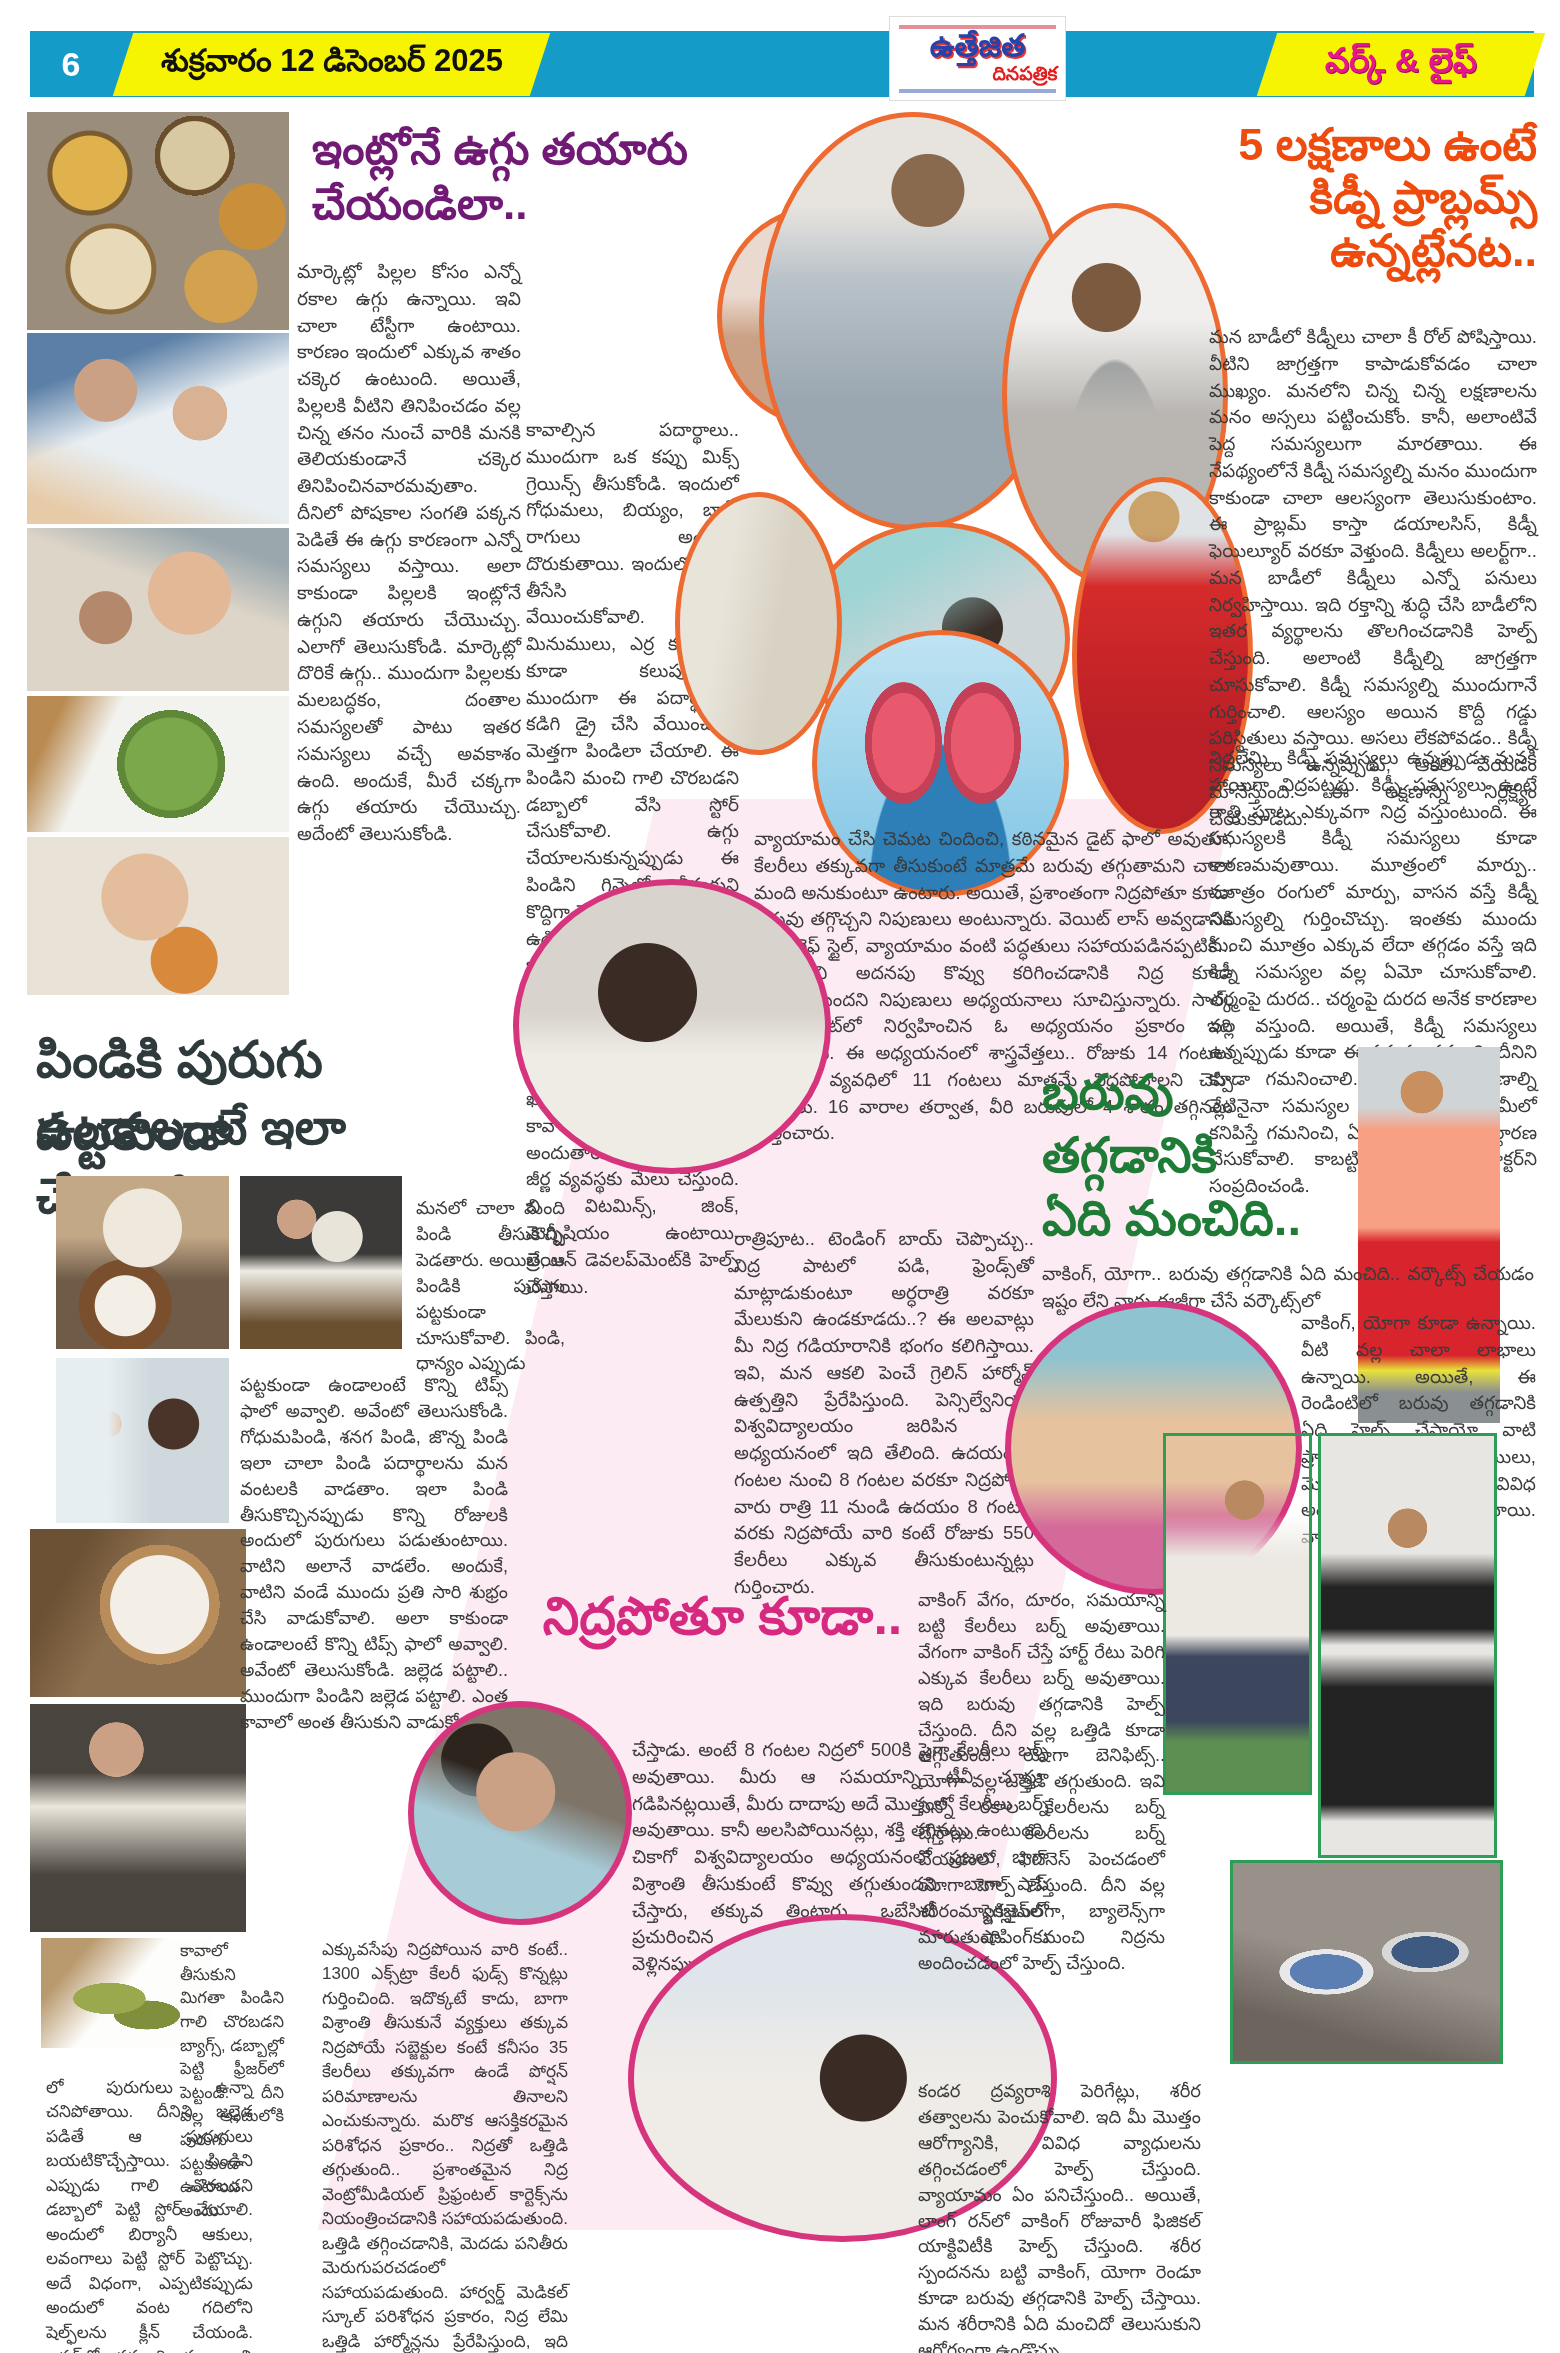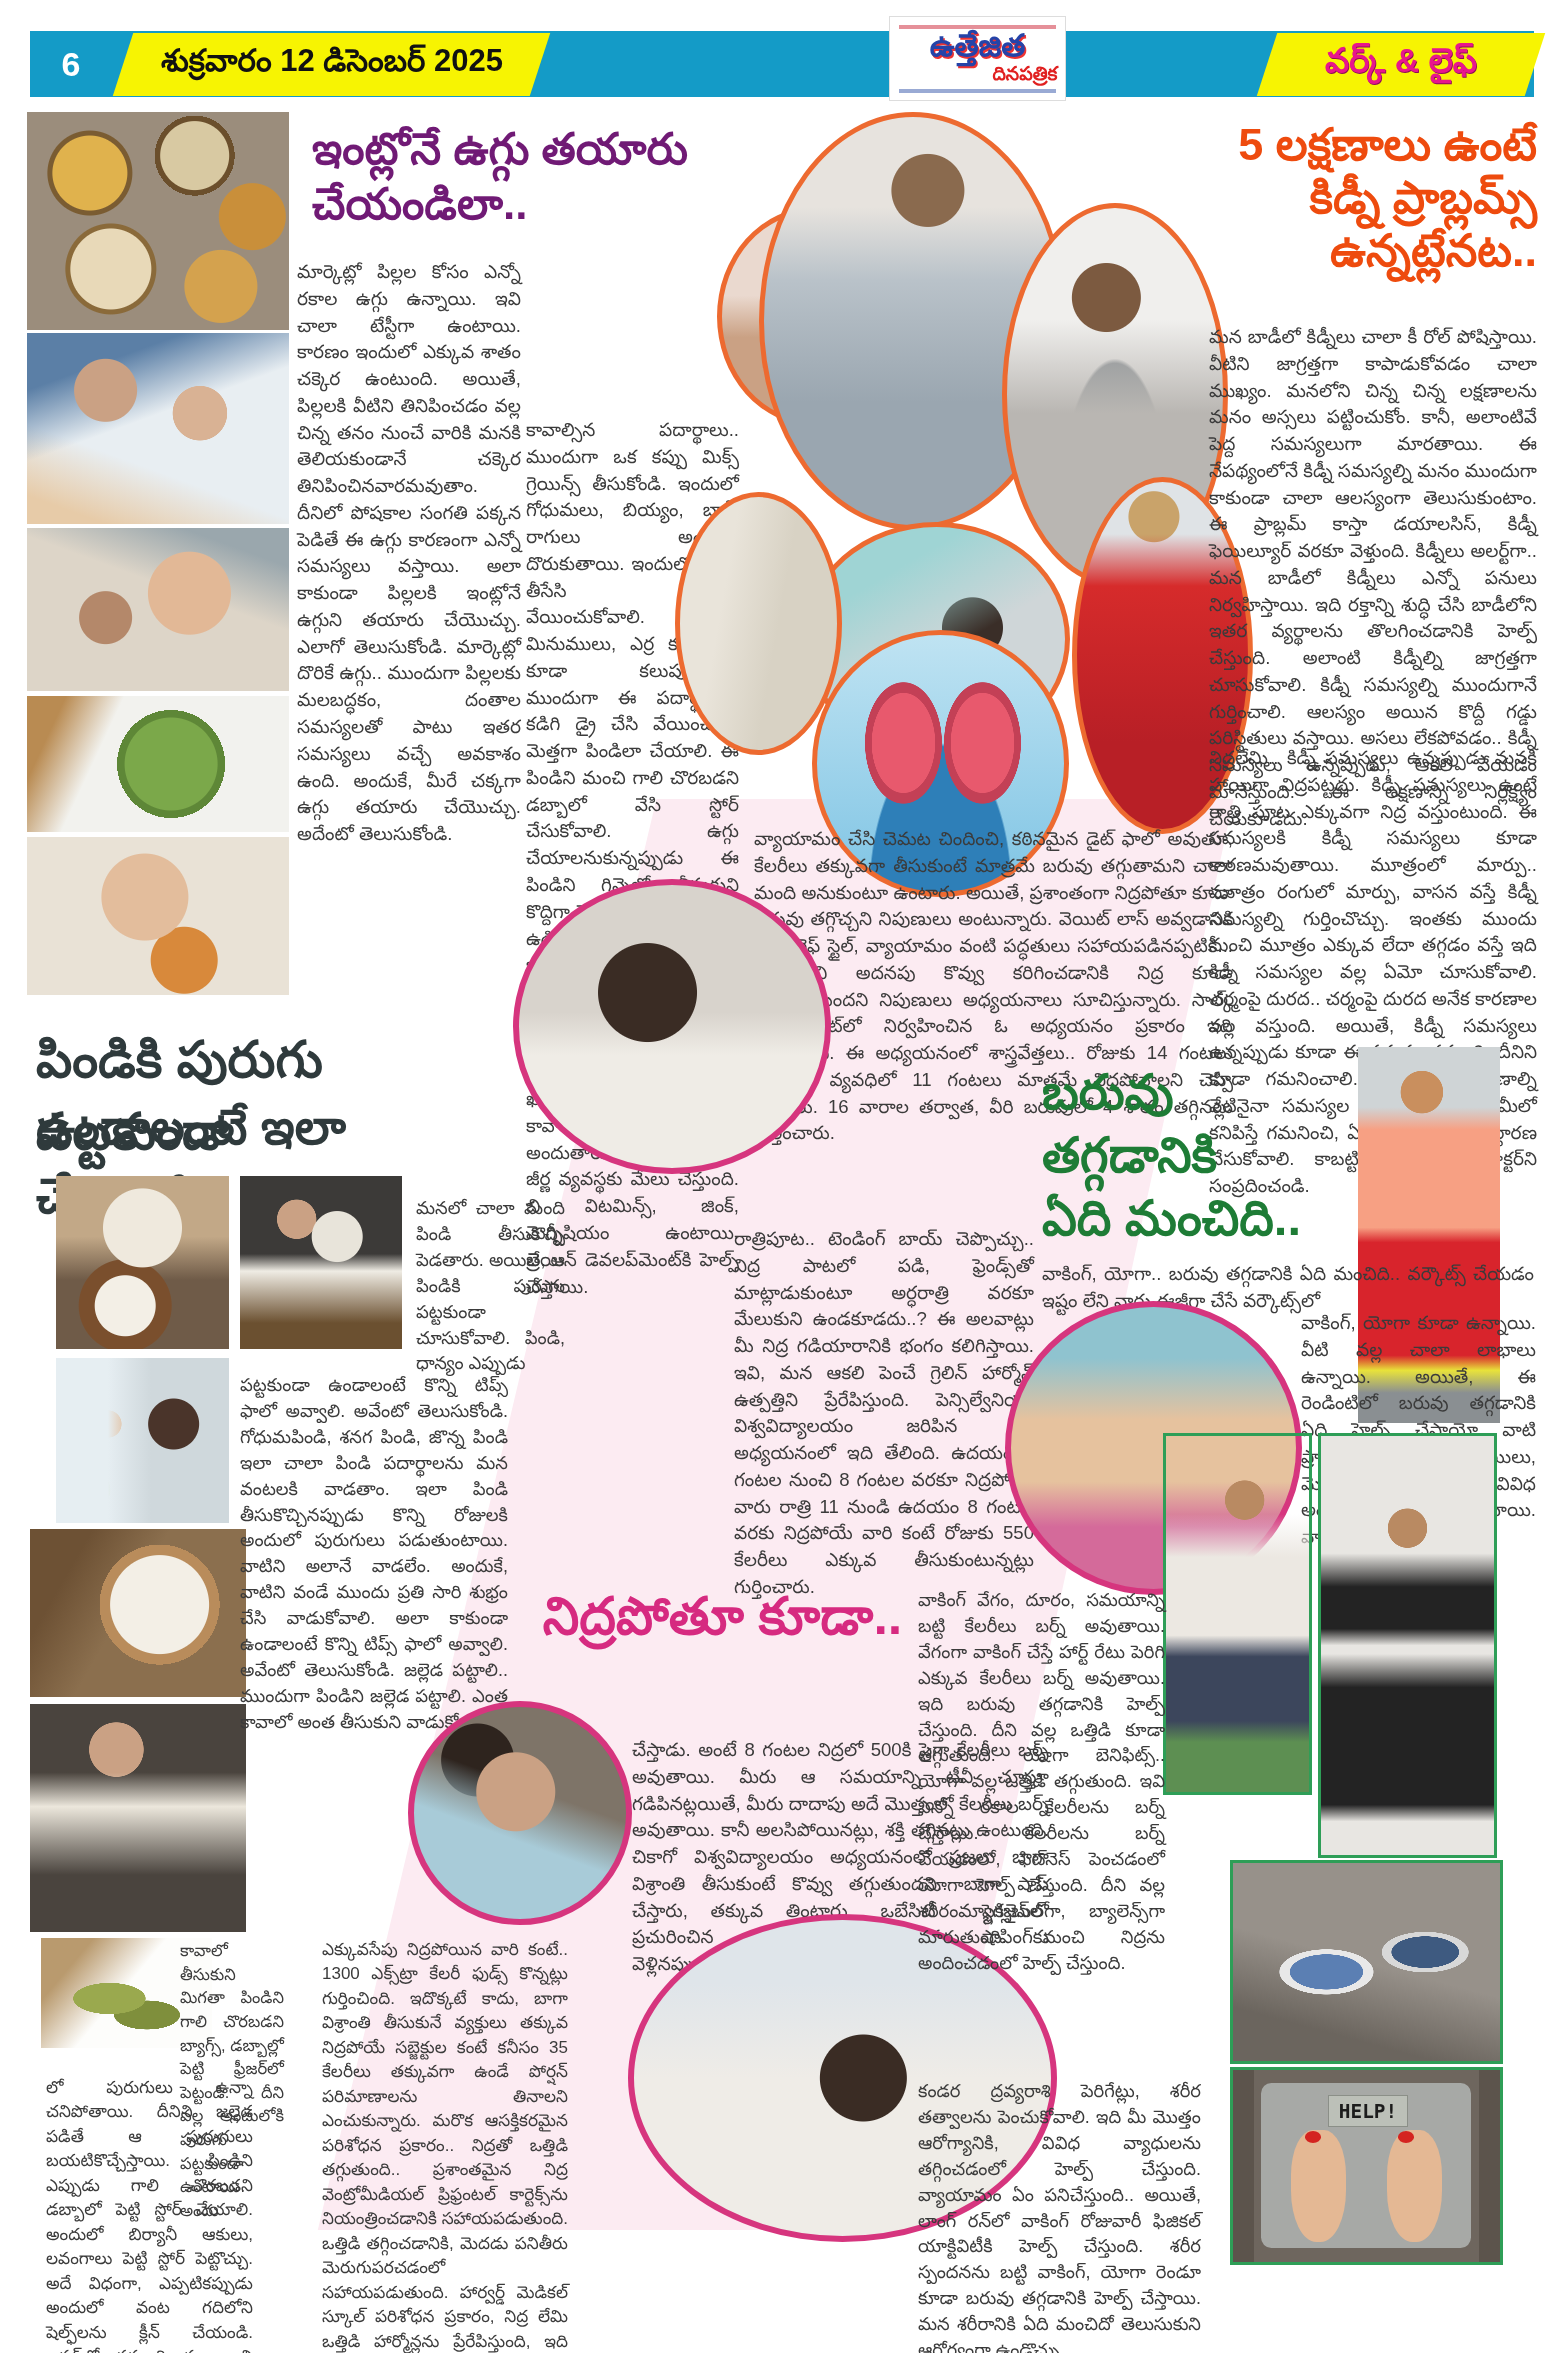--- a/index.html
+++ b/index.html
@@ -82,25 +82,17 @@
   <div class="abs hl" style="left:1042px;top:1064px;width:313px;height:61px;font-size:49px;color:#1e7c36;">బరువు</div>
   <div class="abs hl" style="left:1042px;top:1127px;width:313px;height:61px;font-size:49px;color:#1e7c36;">తగ్గడానికి</div>
   <div class="abs hl" style="left:1042px;top:1190px;width:313px;height:61px;font-size:49px;color:#1e7c36;">ఏది మంచిది..</div>
   <div class="abs photo" style="left:1358px;top:1047px;width:142px;height:376px;background:#cfd4d6;background-image:radial-gradient(circle at 45% 12%,#c98f5e 0 21px,transparent 21.6px),linear-gradient(180deg,transparent 16%,#f7a083 22%,#f7a083 48%,#d8242c 52%,#d8242c 82%,#e8e23a 86%,transparent 92%),linear-gradient(0deg,#8a8f92 12%,transparent 28%);"></div>
   <div class="abs bt" style="left:1042px;top:1261px;width:492px;height:45px;">వాకింగ్, యోగా.. బరువు తగ్గడానికి ఏది మంచిది.. వర్కౌట్స్ చేయడం ఇష్టం లేని వారు ఈజీగా చేసే వర్కౌట్స్‌లో</div>
   <div class="abs mcircle photo" style="left:1005px;top:1301px;width:285px;height:282px;background:#eef2f4;background-image:linear-gradient(180deg,#8fc3cf 18%,#e6c29e 40%,#e6c29e 62%,#d46a9a 78%),radial-gradient(circle at 70% 55%,#f2e9de 0 22.4px,transparent 23px);"></div>
   <div class="abs bt" style="left:1301px;top:1310px;width:235px;height:298px;">వాకింగ్, యోగా కూడా ఉన్నాయి. వీటి వల్ల చాలా లాభాలు ఉన్నాయి. అయితే, ఈ రెండింటిలో బరువు తగ్గడానికి ఏది హెల్ప్ చేస్తాయో వాటి ప్రాధాన్యతలు, ఫిట్‌నెస్ స్థాయిలు, మొత్తం గోల్స్‌తో సహా వివిధ అంశాలపై ఆధారపడి ఉంటాయి. వాకింగ్.. వాకింగ్ వేగం..</div>
   <div class="abs gframe photo" style="left:1163px;top:1433px;width:143px;height:356px;background:linear-gradient(180deg,#7fb6de 35%,#4a6b4e 75%,#6a8f4e 90%);background-image:radial-gradient(circle at 55% 18%,#b98a62 0 19.4px,transparent 20px),linear-gradient(180deg,transparent 22%,#ece8e2 34%,#ece8e2 56%,#3c465c 62%,#3c465c 80%,#5d8f52 86%);"></div>
   <div class="abs gframe photo" style="left:1318px;top:1433px;width:173px;height:419px;background:#e8e6e2;background-image:radial-gradient(circle at 50% 22%,#b98a62 0 19.4px,transparent 20px),linear-gradient(180deg,transparent 28%,#232323 36%,#232323 46%,transparent 50%),linear-gradient(180deg,transparent 52%,#232323 60%,#232323 88%,transparent 92%);"></div>
   <div class="abs gframe photo" style="left:1230px;top:1860px;width:267px;height:198px;background:#97918a;background-image:radial-gradient(ellipse 52px 25px at 35% 55%,#5b7fb3 0 70%,#e8e8e8 71% 90%,transparent 91%),radial-gradient(ellipse 48px 22.4px at 72% 45%,#3e5a80 0 70%,#d8d8d8 71% 90%,transparent 91%),linear-gradient(15deg,#6b655e 20%,transparent 50%);"></div>
-  <div class="abs gframe" style="left:1230px;top:2067px;width:267px;height:192px;background:#6e665e;background-image:linear-gradient(90deg,#5c544c 0 8%,transparent 8% 92%,#5c544c 92%);">
-    <div class="abs" style="left:28px;top:13.4px;width:210px;height:165px;background:#a7a9a6;border-radius:10.4px;"></div>
-    <div class="abs" style="left:95px;top:25px;width:78px;height:30px;background:#bcc0b8;border:1.5px solid #8b8f88;display:flex;align-items:center;justify-content:center;font-family:'DejaVu Sans Mono','Liberation Mono',monospace;font-weight:bold;font-size:19.4px;color:#1c1c1c;">HELP!</div>
-    <div class="abs" style="left:58px;top:60px;width:55px;height:112px;background:#e4b894;border-radius:40% 40% 46% 46%;"></div>
-    <div class="abs" style="left:154px;top:60px;width:55px;height:112px;background:#e4b894;border-radius:40% 40% 46% 46%;"></div>
-    <div class="abs" style="left:72px;top:61px;width:16.4px;height:12px;background:#d42420;border-radius:50%;"></div>
-    <div class="abs" style="left:165px;top:61px;width:16.4px;height:12px;background:#d42420;border-radius:50%;"></div>
-  </div>
   <div class="abs bt" style="left:918px;top:1588px;width:247px;height:477px;font-size:18px;">వాకింగ్ వేగం, దూరం, సమయాన్ని బట్టి కేలరీలు బర్న్ అవుతాయి. వేగంగా వాకింగ్ చేస్తే హార్ట్ రేటు పెరిగి ఎక్కువ కేలరీలు బర్న్ అవుతాయి. ఇది బరువు తగ్గడానికి హెల్ప్ చేస్తుంది. దీని వల్ల ఒత్తిడి కూడా తగ్గుతుంది. యోగా బెనిఫిట్స్.. యోగా వల్ల ఒత్తిడి తగ్గుతుంది. ఇవి ఎన్నో రకాల కేలరీలను బర్న్ చేస్తాయి. కేలరీలను బర్న్ చేయడంలో, ఫిట్‌నెస్ పెంచడంలో యోగా హెల్ప్ చేస్తుంది. దీని వల్ల శరీరం ఫ్లెక్సిబుల్‌గా, బ్యాలెన్స్‌గా మారుతుంది. మంచి నిద్రను అందించడంలో హెల్ప్ చేస్తుంది.</div>
   <div class="abs bt" style="left:918px;top:2079px;width:283px;height:268px;font-size:18px;">కండర ద్రవ్యరాశి పెరిగేట్లు, శరీర తత్వాలను పెంచుకోవాలి. ఇది మీ మొత్తం ఆరోగ్యానికి, వివిధ వ్యాధులను తగ్గించడంలో హెల్ప్ చేస్తుంది. వ్యాయామం ఏం పనిచేస్తుంది.. అయితే, లాంగ్ రన్‌లో వాకింగ్ రోజువారీ ఫిజికల్ యాక్టివిటీకి హెల్ప్ చేస్తుంది. శరీర స్పందనను బట్టి వాకింగ్, యోగా రెండూ కూడా బరువు తగ్గడానికి హెల్ప్ చేస్తాయి. మన శరీరానికి ఏది మంచిదో తెలుసుకుని ఆరోగ్యంగా ఉండొచ్చు.</div>
 
 </div>
 
 
 </body></html>

